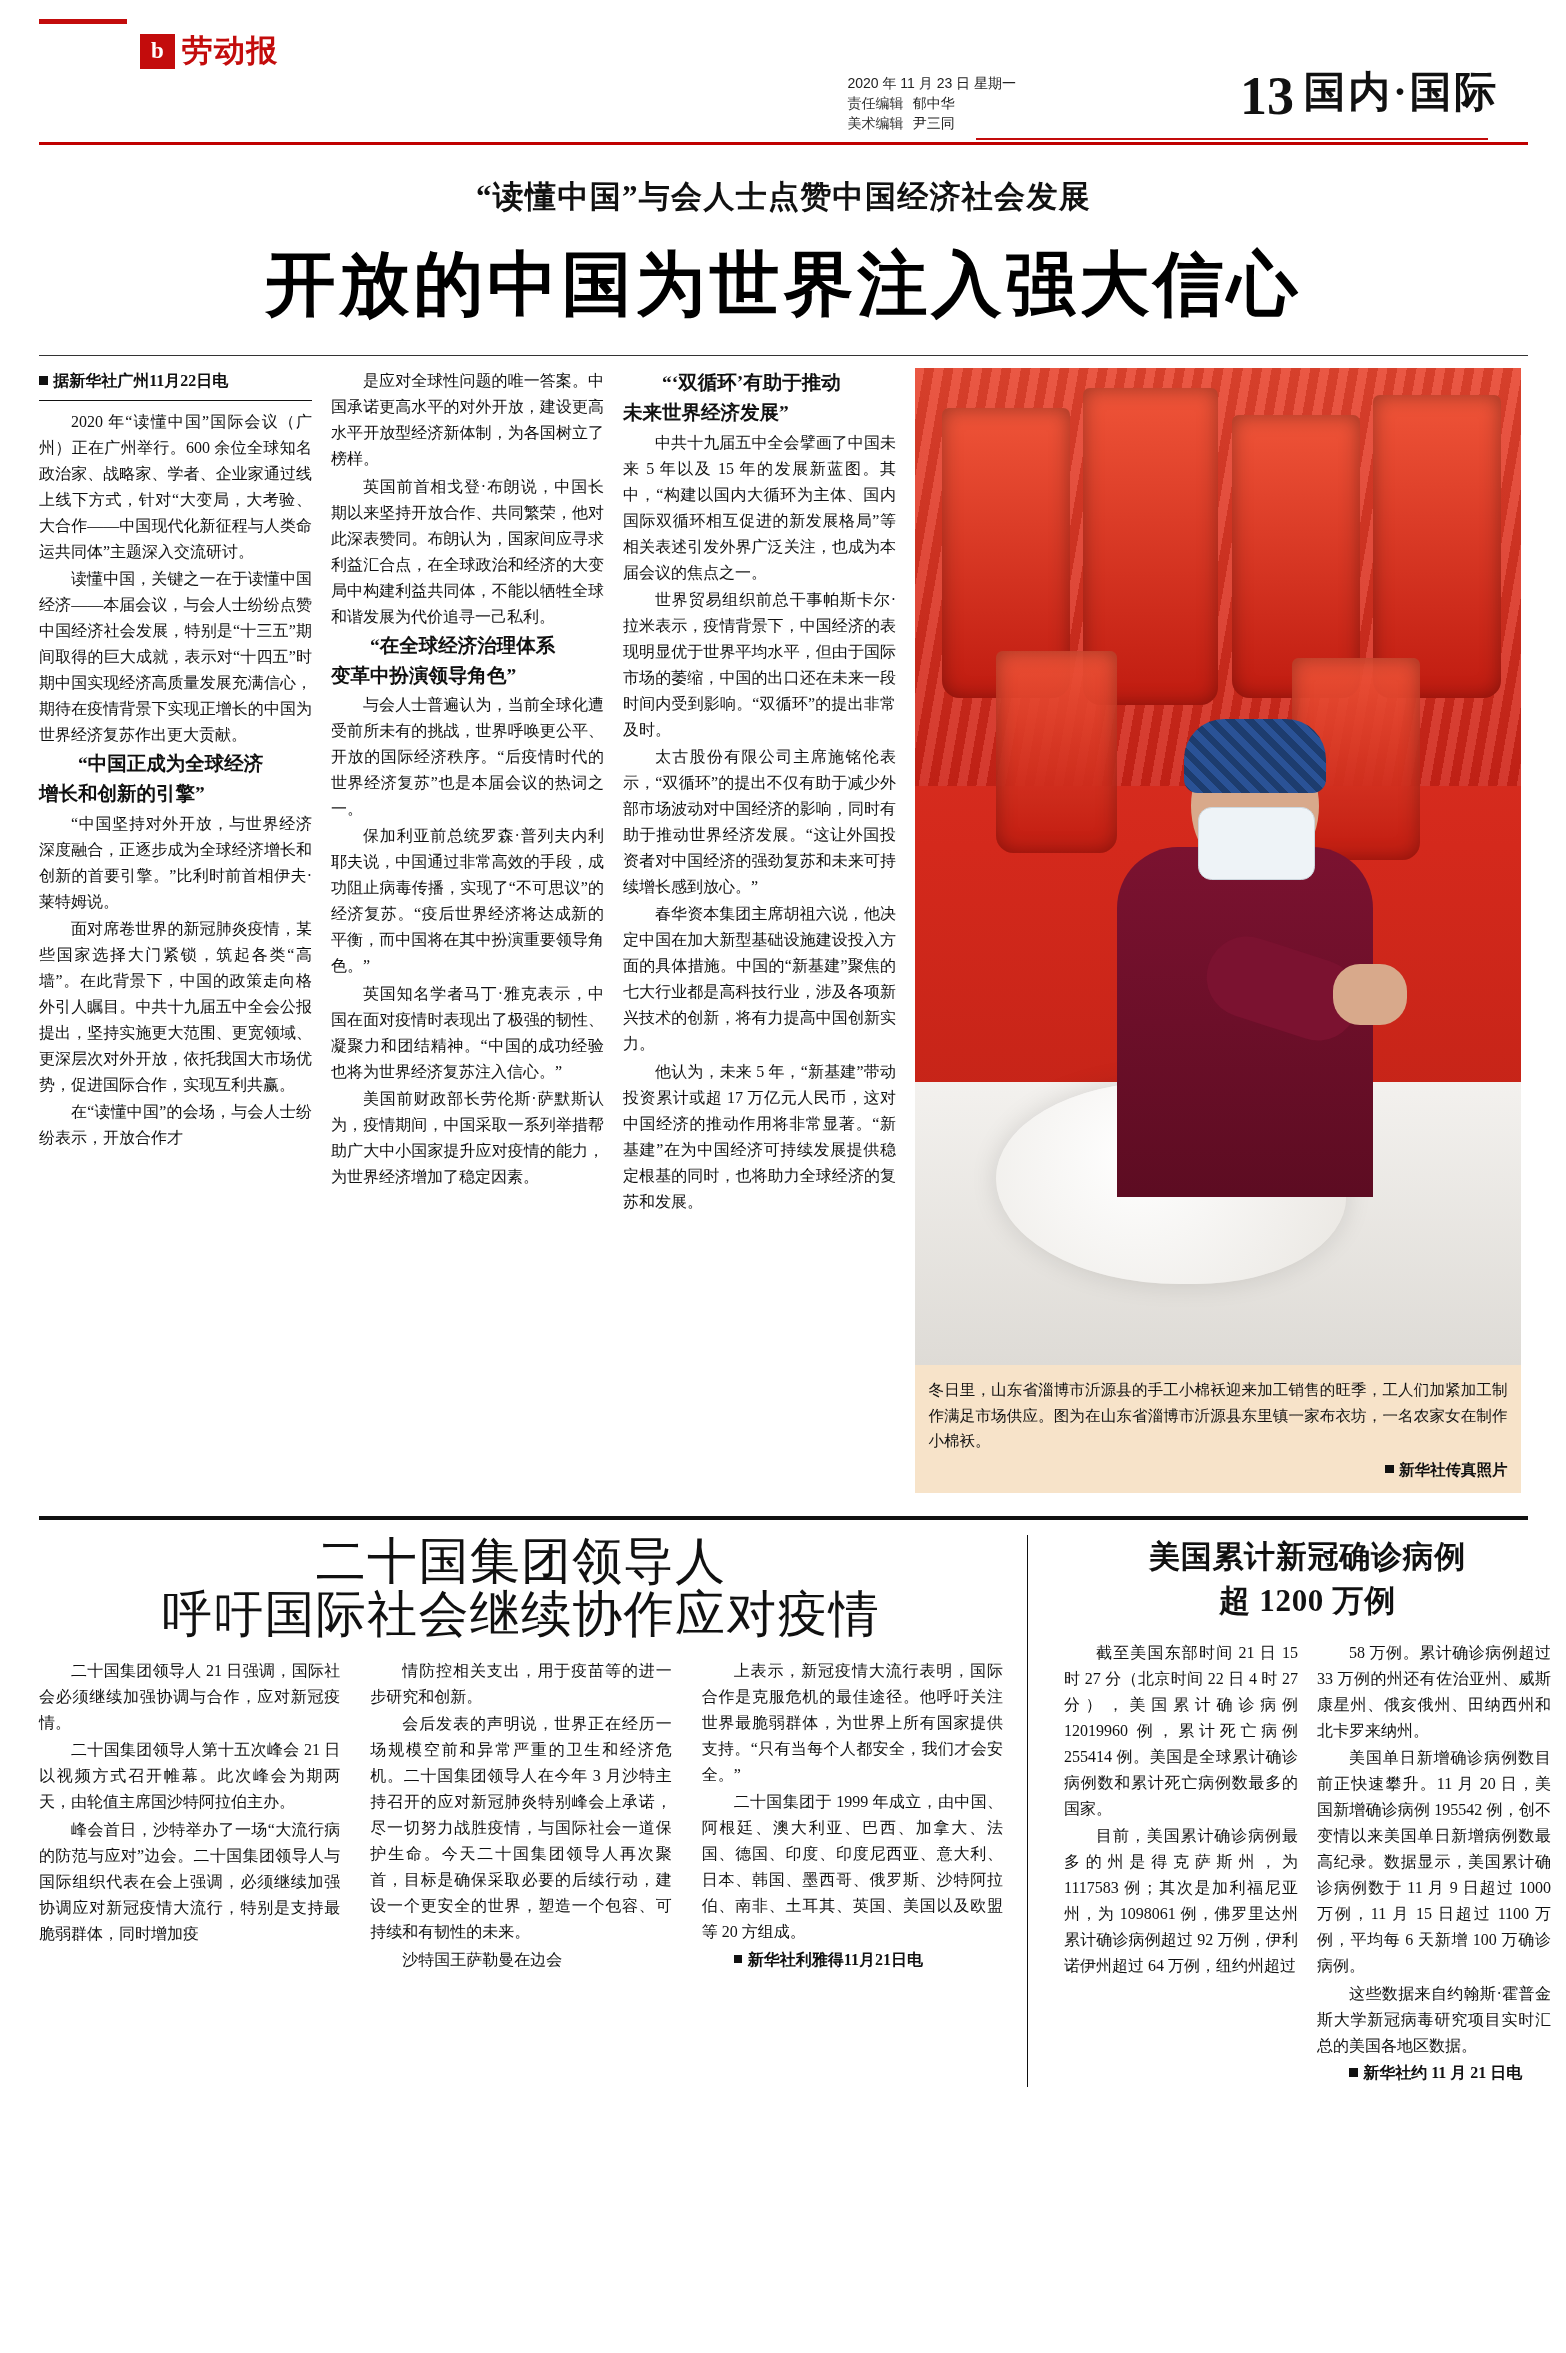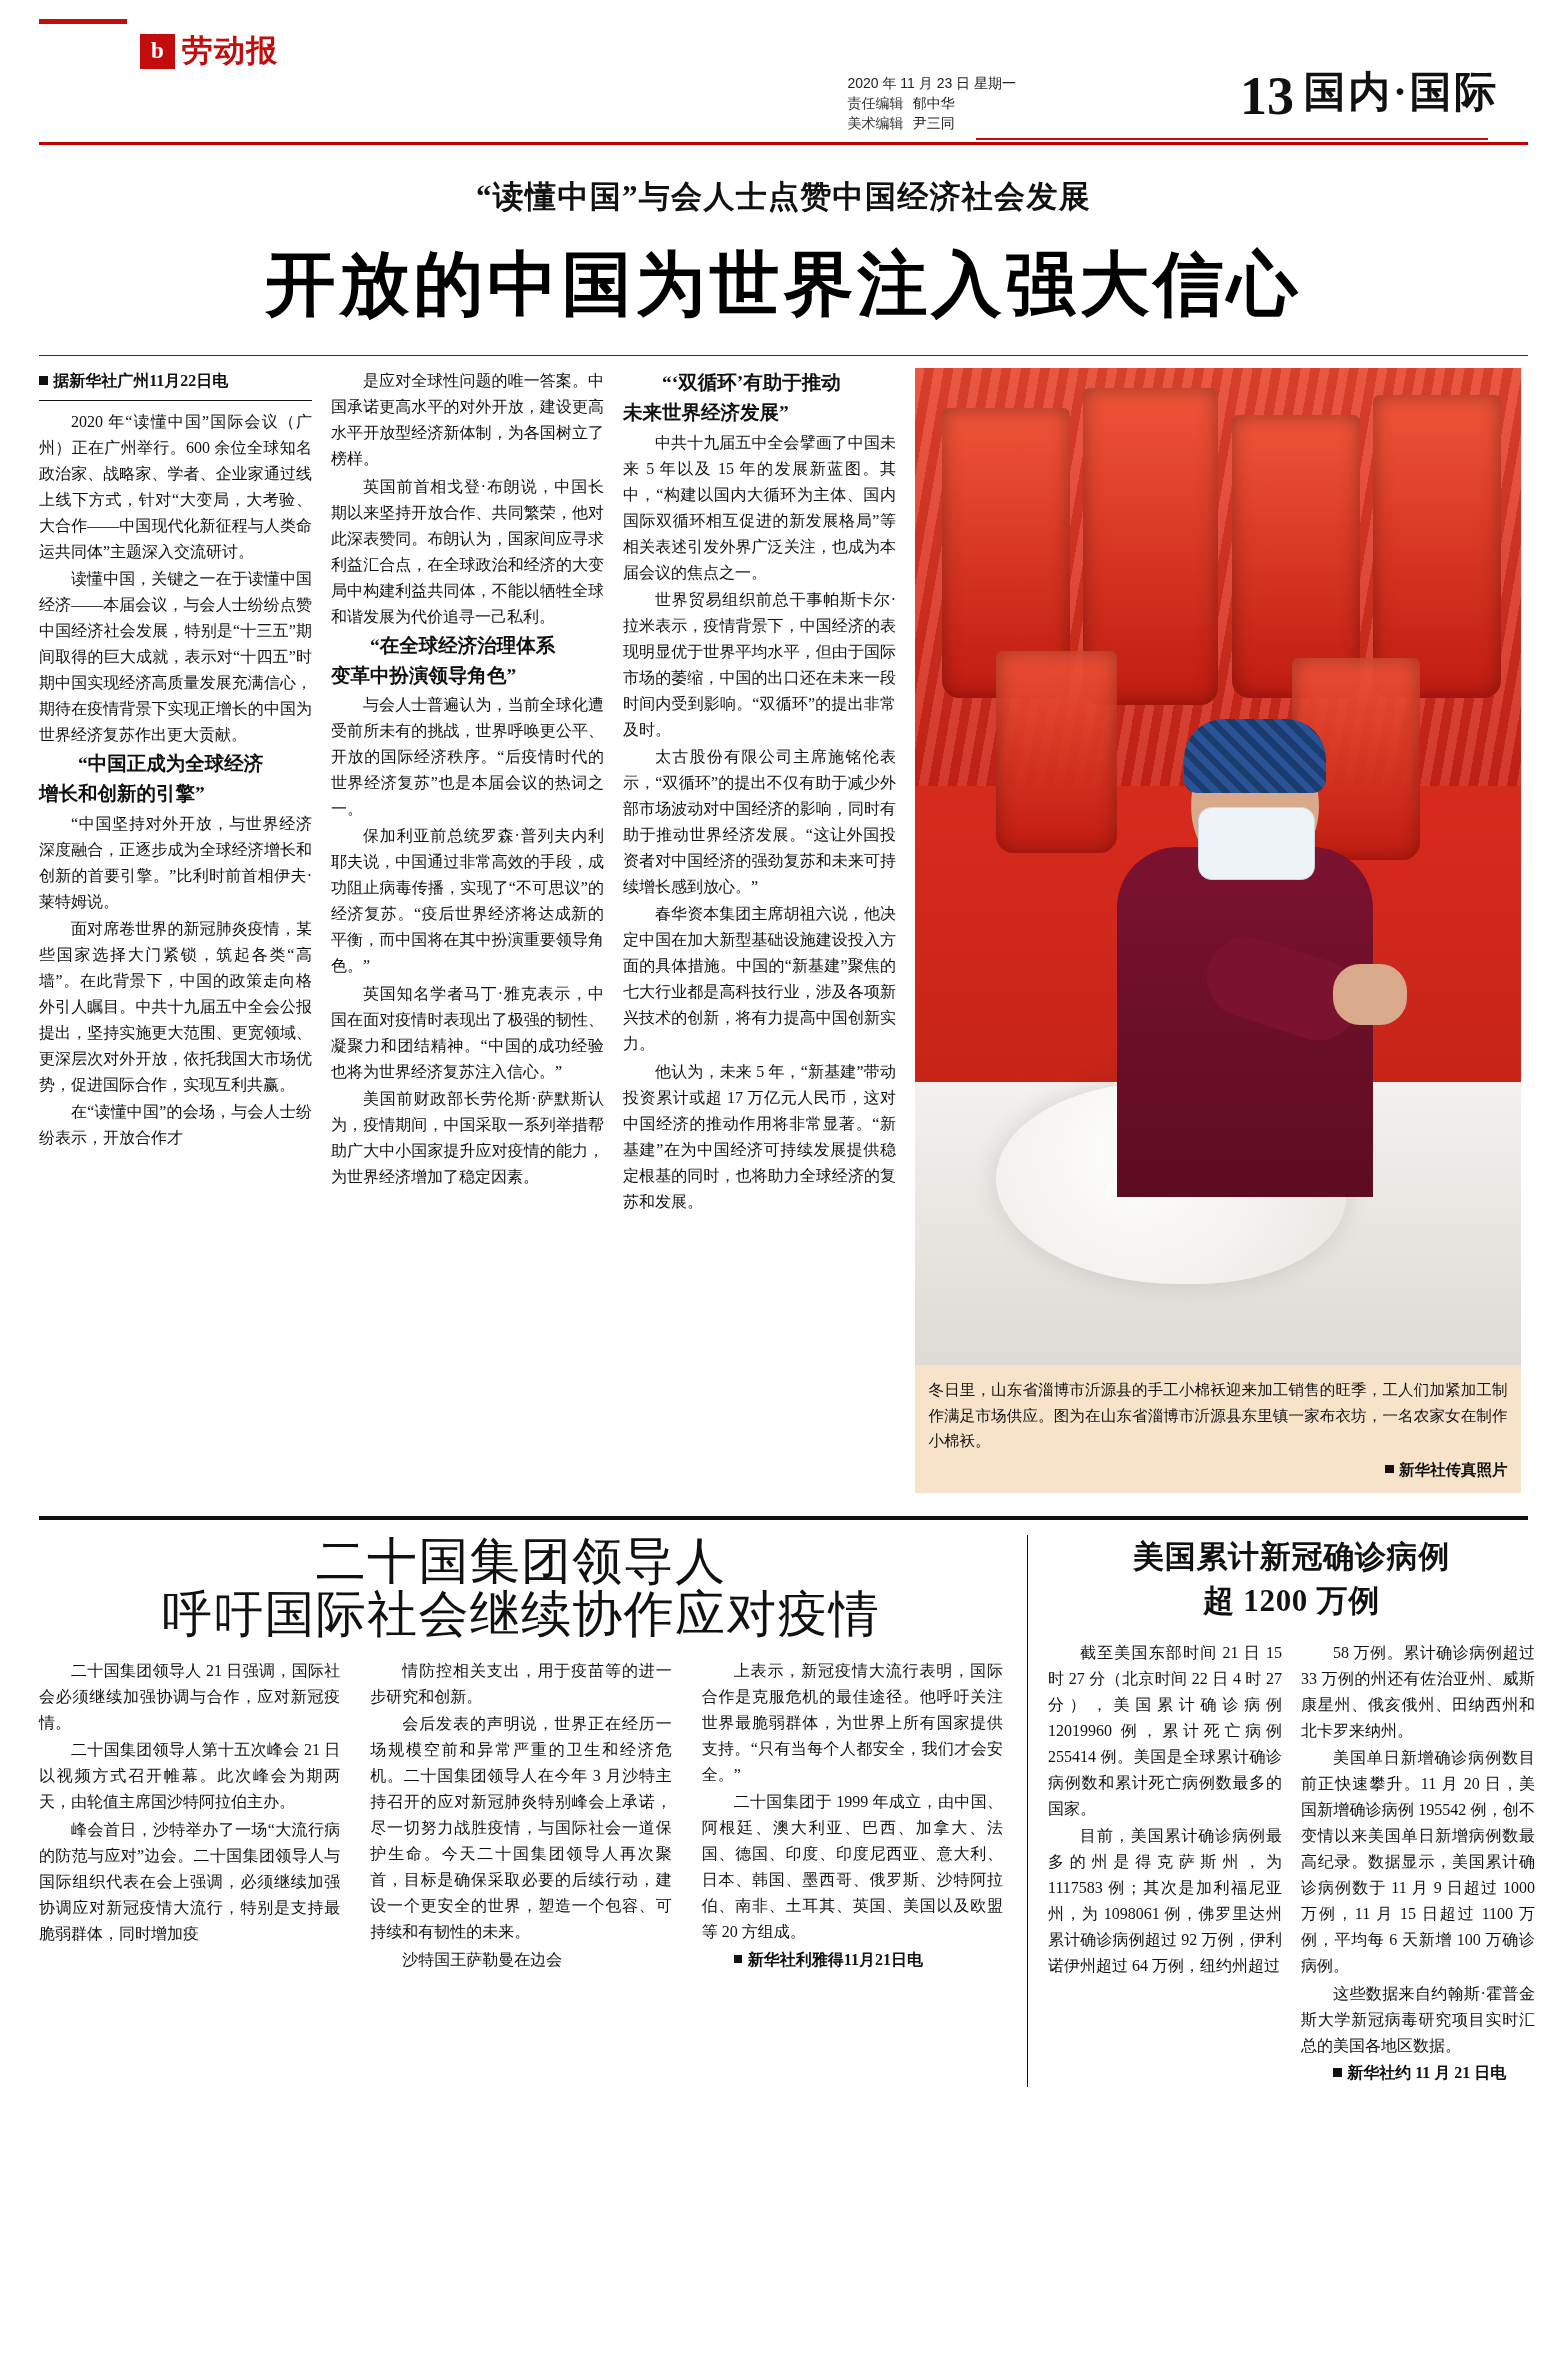--- a/index.html
+++ b/index.html
@@ -38,21 +38,21 @@
   .caption{background:#f7e3c9;padding:12px 13.5px 10.8px 13.5px;font-size:15.5px;line-height:25.6px;text-align:justify;}
   .caption .src{display:block;text-align:right;font-weight:bold;margin-top:2.7px;}
   .sq{display:inline-block;width:8.8px;height:8.8px;background:#111;margin-right:5.4px;vertical-align:1.3px;}
 
   
   .big-rule{height:3.4px;background:#111;margin-top:23px;}
 
   
   .sec2{display:flex;margin-top:15px;gap:24px;}
   .left2{width:964px;}
-  .right2{width:492px;border-left:1.3px solid #111;padding-left:20px;}
+  .right2{width:492px;border-left:1.3px solid #111;padding-left:36px;}
   .h2-title{text-align:center;font-size:50px;font-weight:normal;line-height:53px;letter-spacing:1.3px;font-family:"Liberation Serif",serif;}
   .h3-title{text-align:center;font-size:31px;font-weight:bold;line-height:44px;letter-spacing:0.7px;font-family:"Liberation Serif",serif;}
   .cols3{display:flex;gap:30px;margin-top:17.5px;}
   .cols3 .col{width:303px;}
   .cols2{display:flex;gap:19px;margin-top:17.5px;}
   .cols2 .col{width:234px;}
   .end-src{font-weight:bold;}
 
   
   .bg-cloth{position:absolute;inset:0;background:

